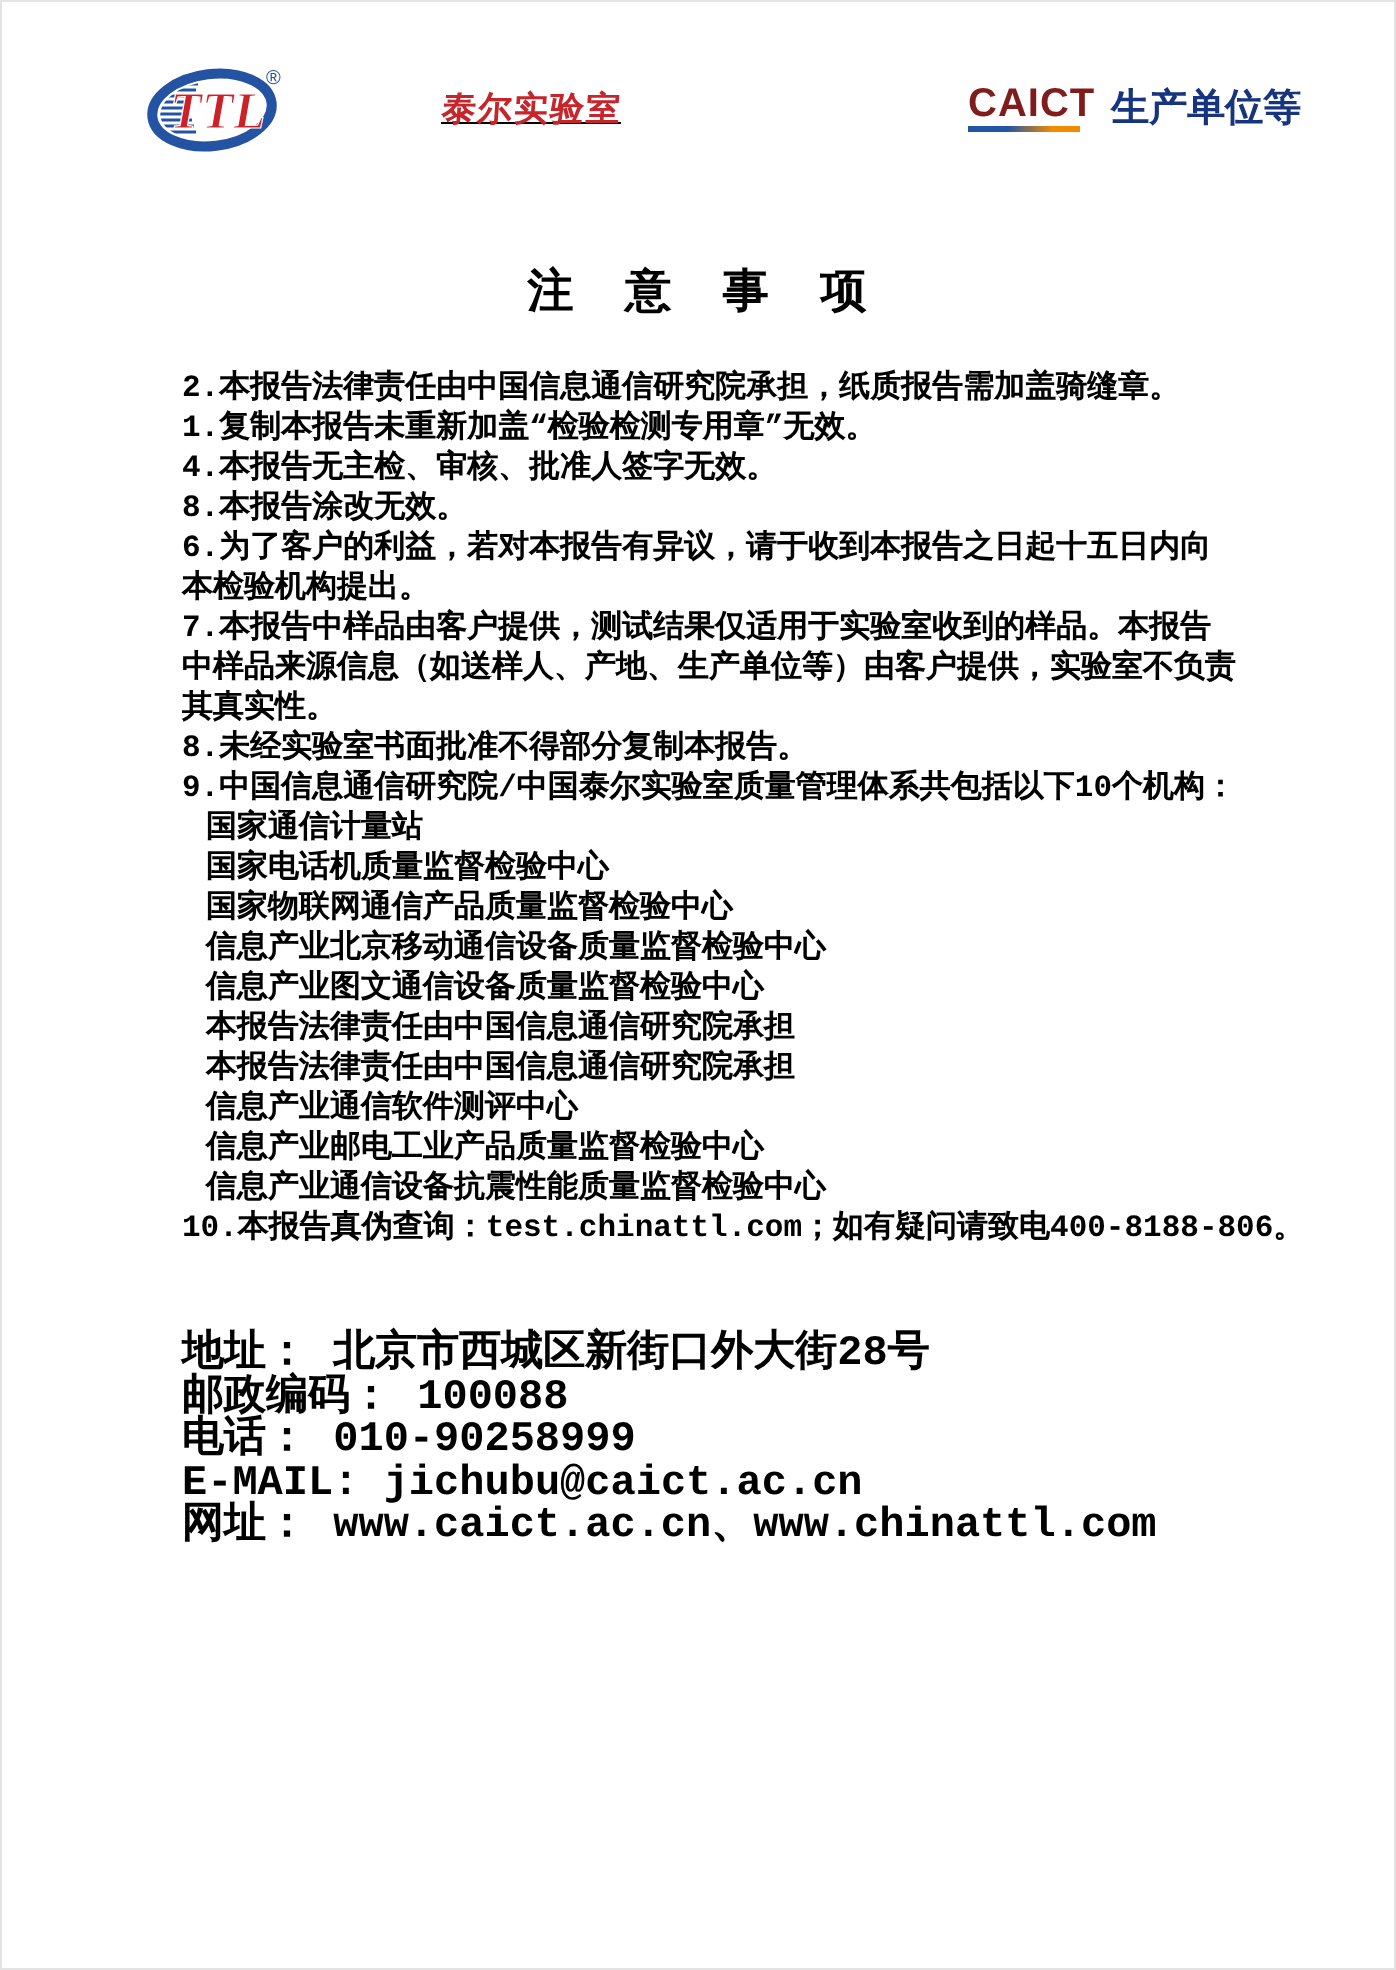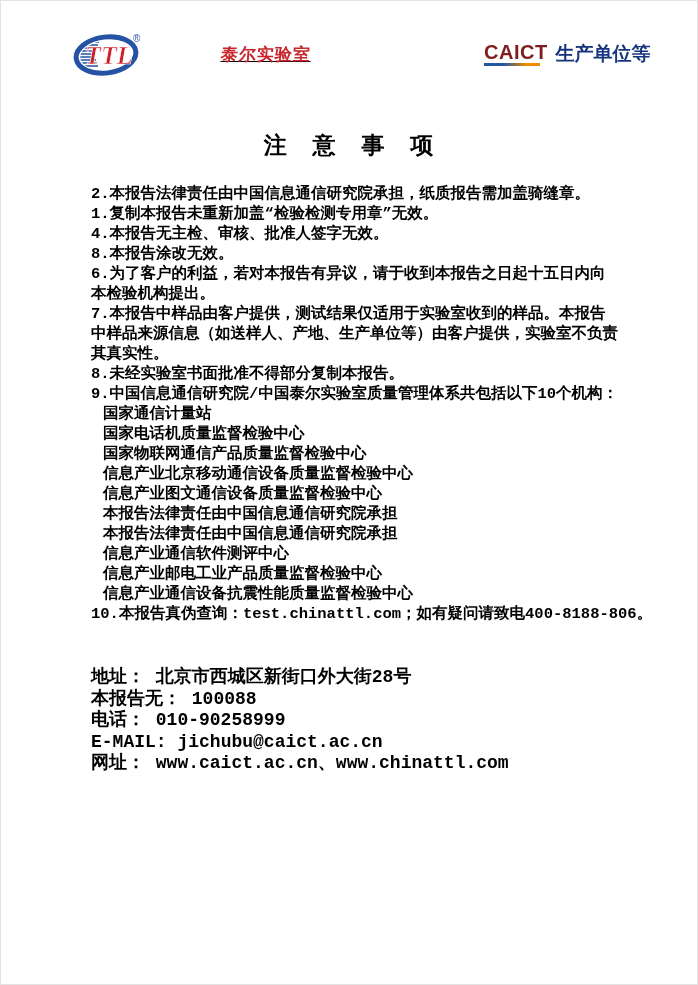--- a/index.html
+++ b/index.html
@@ -93,21 +93,21 @@
     white-space: nowrap;
   }
   .notice-line.indented { padding-left: 12px; }
 
   
   .contact-block {
     position: absolute;
     left: 90px; top: 666px;
   }
   .contact-row {
-    font-size: 18px;
+    font-size: 21px;
     font-weight: bold;
     line-height: 21.5px;
     height: 21.5px;
     white-space: nowrap;
   }
   .contact-label { font-weight: bold; }
   .contact-value { font-weight: bold; }
 </style>
 </head>
 <body>
@@ -222,21 +222,21 @@
       <span>10.本报告真伪查询：test.chinattl.com；如有疑问请致电400-8188-806。</span>
     </div>
     </div>
 
   <div class="contact-block">
       <div class="contact-row">
       <span class="contact-label">地址：</span>
       <span class="contact-value">北京市西城区新街口外大街28号</span>
     </div>
       <div class="contact-row">
-      <span class="contact-label">本报告无：</span>
+      <span class="contact-label">邮政编码：</span>
       <span class="contact-value">100088</span>
     </div>
       <div class="contact-row">
       <span class="contact-label">电话：</span>
       <span class="contact-value">010-90258999</span>
     </div>
       <div class="contact-row">
       <span class="contact-label">E-MAIL: </span>
       <span class="contact-value">jichubu@caict.ac.cn</span>
     </div>

